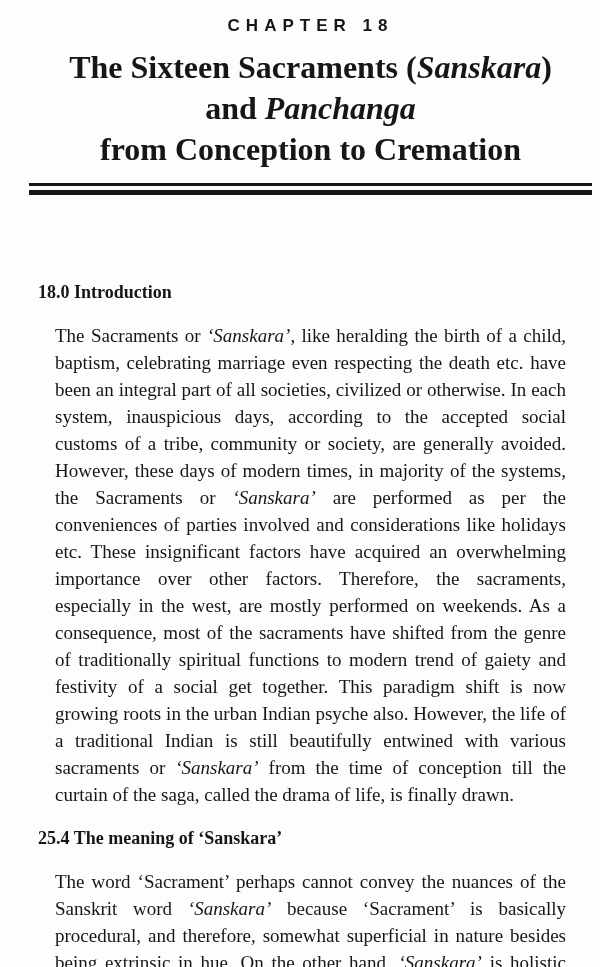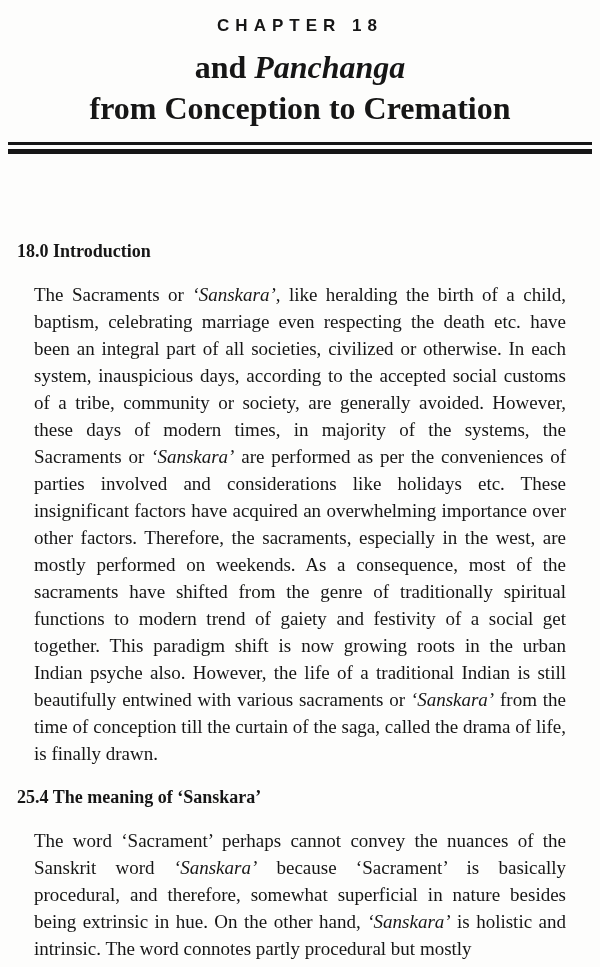--- a/index.html
+++ b/index.html
@@ -10,20 +10,21 @@
   html, body { background: var(--paper); }
   .page {
     position: relative;
     width: 600px;
     height: 967px;
     margin: 0 auto;
     background: var(--paper);
     color: var(--ink);
     overflow: hidden;
     font-family: "Liberation Serif", serif;
+    padding-left: 21px;
   }
   .chapter-label {
     padding-top: 16px;
     text-align: center;
     font-family: "Liberation Sans", sans-serif;
     font-weight: 700;
     font-size: 17px;
     letter-spacing: 6px;
     color: var(--ink);
   }
@@ -60,20 +61,21 @@
   }
   .paragraph em { font-style: italic; }
 </style>
 </head>
 <body>
 
 <div class="page">
   <header>
     <div class="chapter-label">CHAPTER 18</div>
     <h1 class="chapter-title">
+        <div><span>The Sixteen Sacraments (</span><em>Sanskara</em><span>)</span></div>
         <div><span>and </span><em>Panchanga</em></div>
         <div><span>from Conception to Cremation</span></div>
       </h1>
     <div class="double-rule"></div>
   </header>
   <main class="content">
     <div id="sections">
         <section class="section">
           <h2 class="section-heading">18.0 Introduction</h2>
           <p class="paragraph"><span>The Sacraments or </span><em>‘Sanskara’</em><span>, like heralding the birth of a child, baptism, celebrating marriage even respecting the death etc. have been an integral part of all societies, civilized or otherwise. In each system, inauspicious days, according to the accepted social customs of a tribe, community or society, are generally avoided. However, these days of modern times, in majority of the systems, the Sacraments or </span><em>‘Sanskara’</em><span> are performed as per the conveniences of parties involved and considerations like holidays etc. These insignificant factors have acquired an overwhelming importance over other factors. Therefore, the sacraments, especially in the west, are mostly performed on weekends. As a consequence, most of the sacraments have shifted from the genre of traditionally spiritual functions to modern trend of gaiety and festivity of a social get together. This paradigm shift is now growing roots in the urban Indian psyche also. However, the life of a traditional Indian is still beautifully entwined with various sacraments or </span><em>‘Sanskara’</em><span> from the time of conception till the curtain of the saga, called the drama of life, is finally drawn.</span></p>

